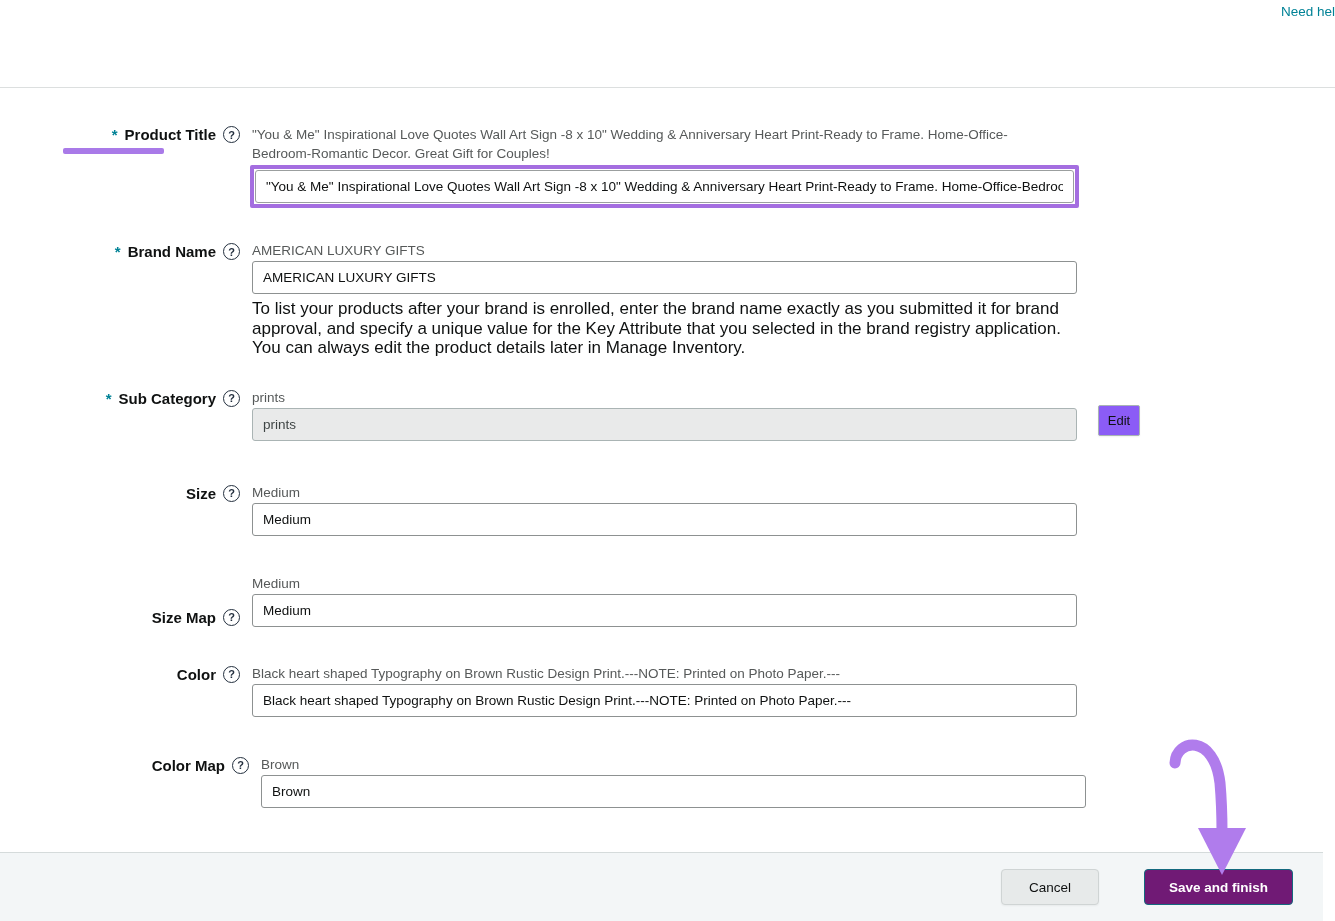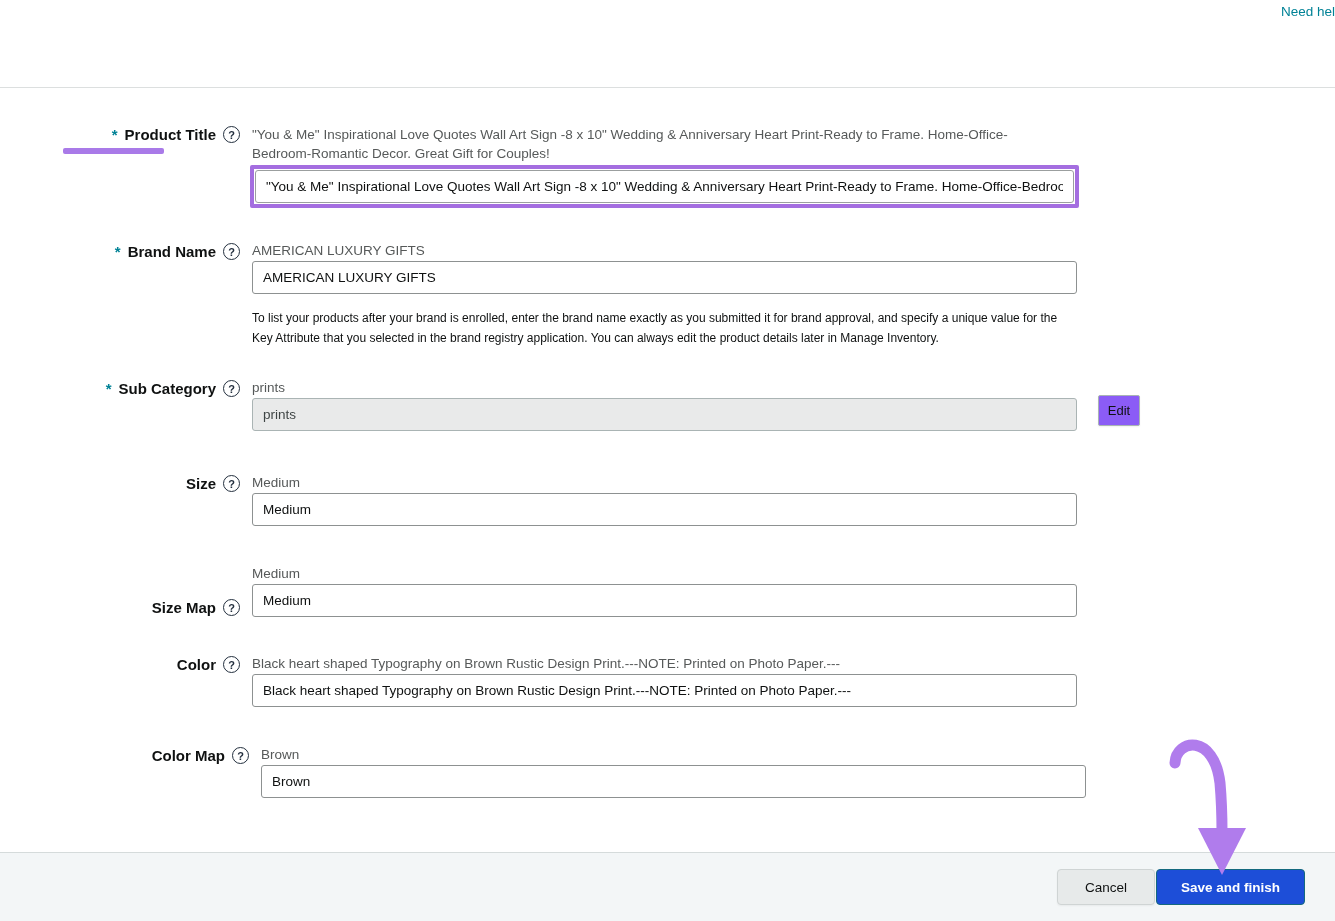--- a/index.html
+++ b/index.html
@@ -51,50 +51,50 @@
   
   .hl-box {
     border:4px solid #a46ee0; border-radius:2px; padding:1px; width:829px;
     margin-left:-2px; background:#fff;
   }
   .hl-box .text-input { width:100%; border-color:#9b9f9f; }
   .label-underline {
     position:absolute; left:-62px; bottom:-10px; width:101px; height:6px;
     background:#a97ae8; border-radius:2px;
   }
-  .brand-help { margin-top:15px; width:812px; font-size:12px; line-height:19.5px; color:#0f1111; }
+  .brand-help { margin-top:5px; width:812px; font-size:17px; line-height:19.5px; color:#0f1111; }
   .edit-btn {
     position:absolute; left:1098px; top:16px; width:42px; height:31px;
     background:#8b5cf6; border:1px solid #a9b4b4; border-radius:2px;
     font-size:13px; color:#0f1111; cursor:pointer; box-shadow:0 1px 2px rgba(0,0,0,.06);
     font-family:"Liberation Sans", sans-serif;
   }
   
   .row-product   { margin-bottom:34px; }
   .row-brand     { margin-bottom:31px; }
   .row-subcat    { margin-bottom:43px; }
   .row-size      { margin-bottom:39px; }
   .row-sizemap   { margin-bottom:38px;align-items:flex-end; }
   .row-color     { margin-bottom:39px; }
   .row-colormap  { margin-bottom:0;margin-left:9px; }
   
   .footer {
-    position:absolute; left:0; right:0; bottom:0; height:69px;
+    position:absolute; left:0; right:12px; bottom:0; height:69px;
     background:#f3f6f7; border-top:1px solid #d5dbdb;
-    display:flex; align-items:center; justify-content:flex-end; gap:1px;
+    display:flex; align-items:center; justify-content:flex-end; gap:25px;
     padding-right:30px;
   }
   .btn { height:36px; border-radius:4px; font-size:13.5px; cursor:pointer;
          font-family:"Liberation Sans", sans-serif; }
   .btn-cancel {
     width:98px; background:#e7eaea; border:1px solid #cfd4d4; color:#0f1111;
     box-shadow:0 1px 2px rgba(0,0,0,.05);
   }
   .btn-save {
-    width:149px; background:#1d4ed8; border:1px solid #14697e; color:#fff; font-weight:700;
+    width:149px; background:#701a75; border:1px solid #14697e; color:#fff; font-weight:700;margin-left:20px;
   }
   
   .arrow-annotation {
     position:absolute; left:1162px; top:735px; width:100px; height:145px;
     pointer-events:none; z-index:5;
   }
 </style>
 </head>
 <body>
 

